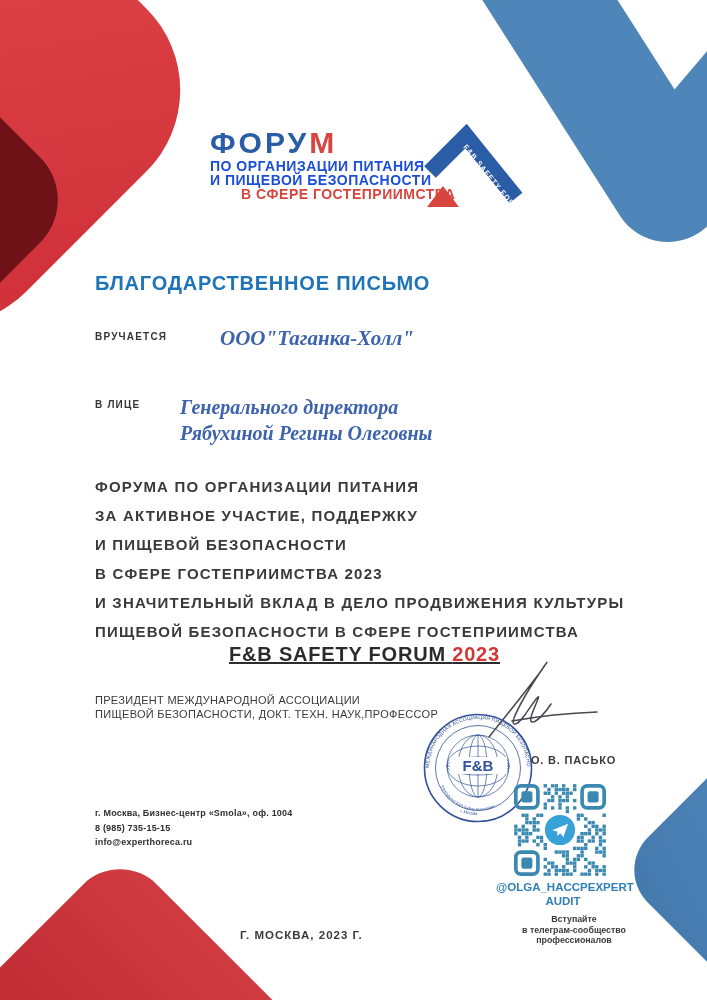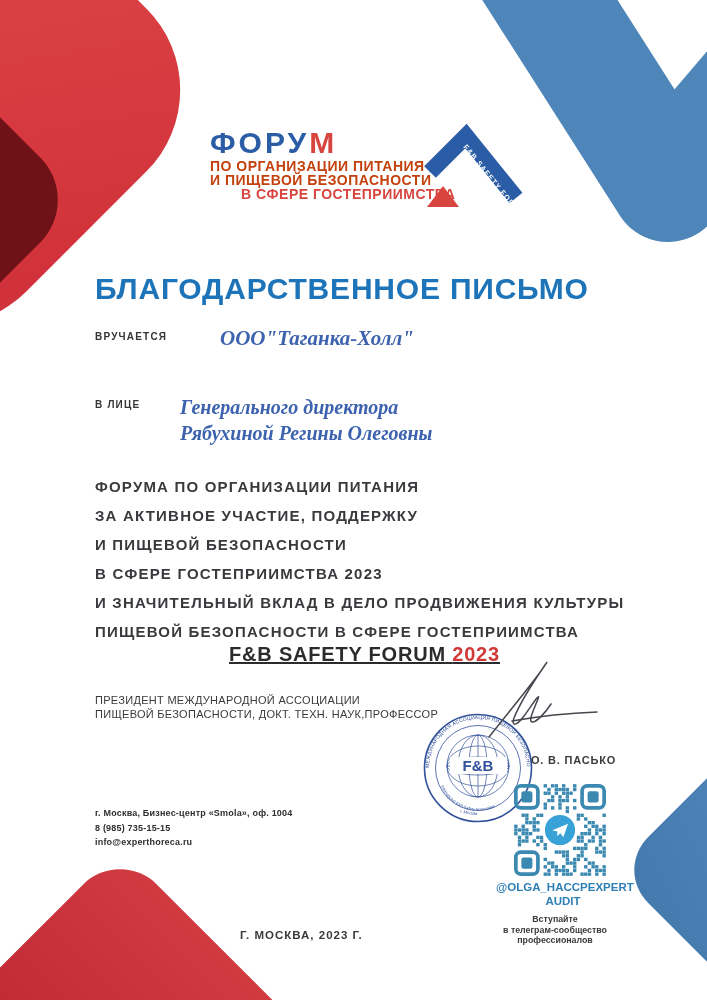--- a/index.html
+++ b/index.html
@@ -27,42 +27,42 @@
     fill:#fff;letter-spacing:1.05px;}
   .tri{fill:var(--logo_red);}
   .seal{stroke:var(--stamp_blue);fill:none;}
   .seal-text{font-family:"Liberation Sans",sans-serif;fill:var(--stamp_blue);}
   .sig{stroke:#474750;stroke-width:1.5;fill:none;stroke-linecap:round;}
   
   .abs{position:absolute;z-index:2;}
   .logo-title{font-size:30px;font-weight:800;letter-spacing:3px;line-height:30px;}
   .logo-title .b{color:var(--logo_blue);} .logo-title .r{color:var(--logo_red);}
   .logo-sub{font-size:14px;font-weight:800;letter-spacing:.5px;line-height:13.2px;
-    color:#c2410c;}
+    color:#1d4ed8;}
   .logo-sub.red{color:var(--logo_red);}
-  .main-title{font-size:30px;font-weight:800;letter-spacing:.8px;color:var(--title_blue);}
+  .main-title{font-size:20px;font-weight:800;letter-spacing:.8px;color:var(--title_blue);}
   .label{font-size:10px;font-weight:700;letter-spacing:1.2px;color:#353538;}
   .script{font-family:"Liberation Serif",serif;font-style:italic;font-weight:700;
     color:var(--script_blue);}
   .script-big{font-size:21px;}
   .script-lines{font-size:20px;line-height:26px;}
   .body-line{font-size:15px;font-weight:600;letter-spacing:1.2px;line-height:29px;
     color:var(--text_dark);}
   .forum-line{font-size:20px;font-weight:800;letter-spacing:.8px;color:#2b2b2e;
     text-align:center;width:707px;}
   .forum-line .year{color:#cf3a38;}
   .small-cap{font-size:11px;font-weight:500;letter-spacing:.3px;line-height:13.5px;
     color:var(--text_dark);}
   .sig-name{font-size:11px;font-weight:600;letter-spacing:.8px;color:var(--text_dark);margin-top:48px;}
   .contact-line{font-size:9px;font-weight:700;letter-spacing:.2px;line-height:14.6px;
     color:#2f2f33;}
   .qr-wrap{left:514px;top:784px;width:92px;height:92px;z-index:3;}
   .handle{left:496px;top:880px;width:134px;text-align:center;font-size:11.5px;
     font-weight:800;line-height:14px;color:var(--handle_blue);z-index:3;}
-  .cta{left:488px;top:914px;width:134px;text-align:center;font-size:8.8px;
+  .cta{left:507px;top:914px;width:134px;text-align:center;font-size:8.8px;
     font-weight:700;line-height:10.5px;color:var(--text_dark);z-index:3;}
   .footer{left:240px;top:929px;width:200px;text-align:left;font-size:11.5px;
     font-weight:800;letter-spacing:1px;color:var(--text_dark);}
   .qm{fill:var(--qr_blue);}
 </style>
 </head>
 <body>
 
 <div class="page">
 

